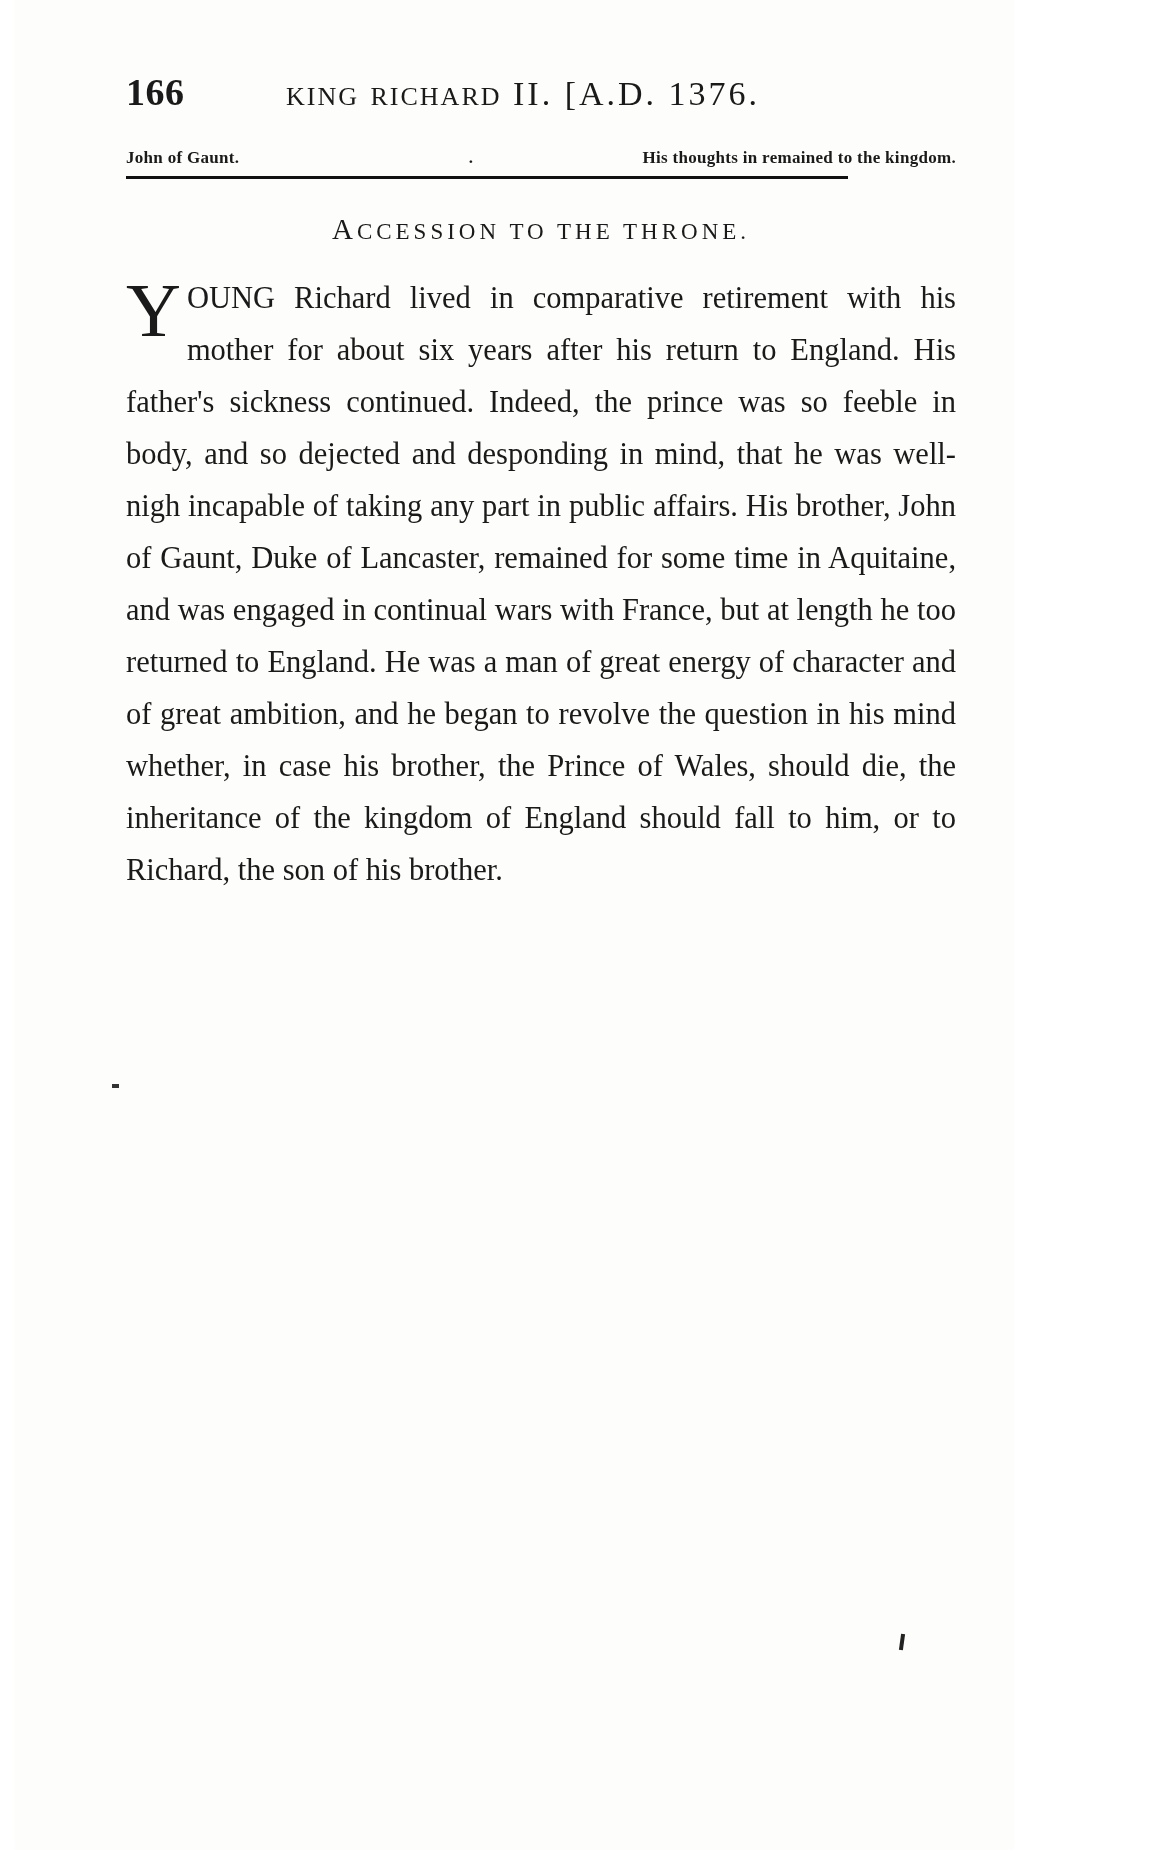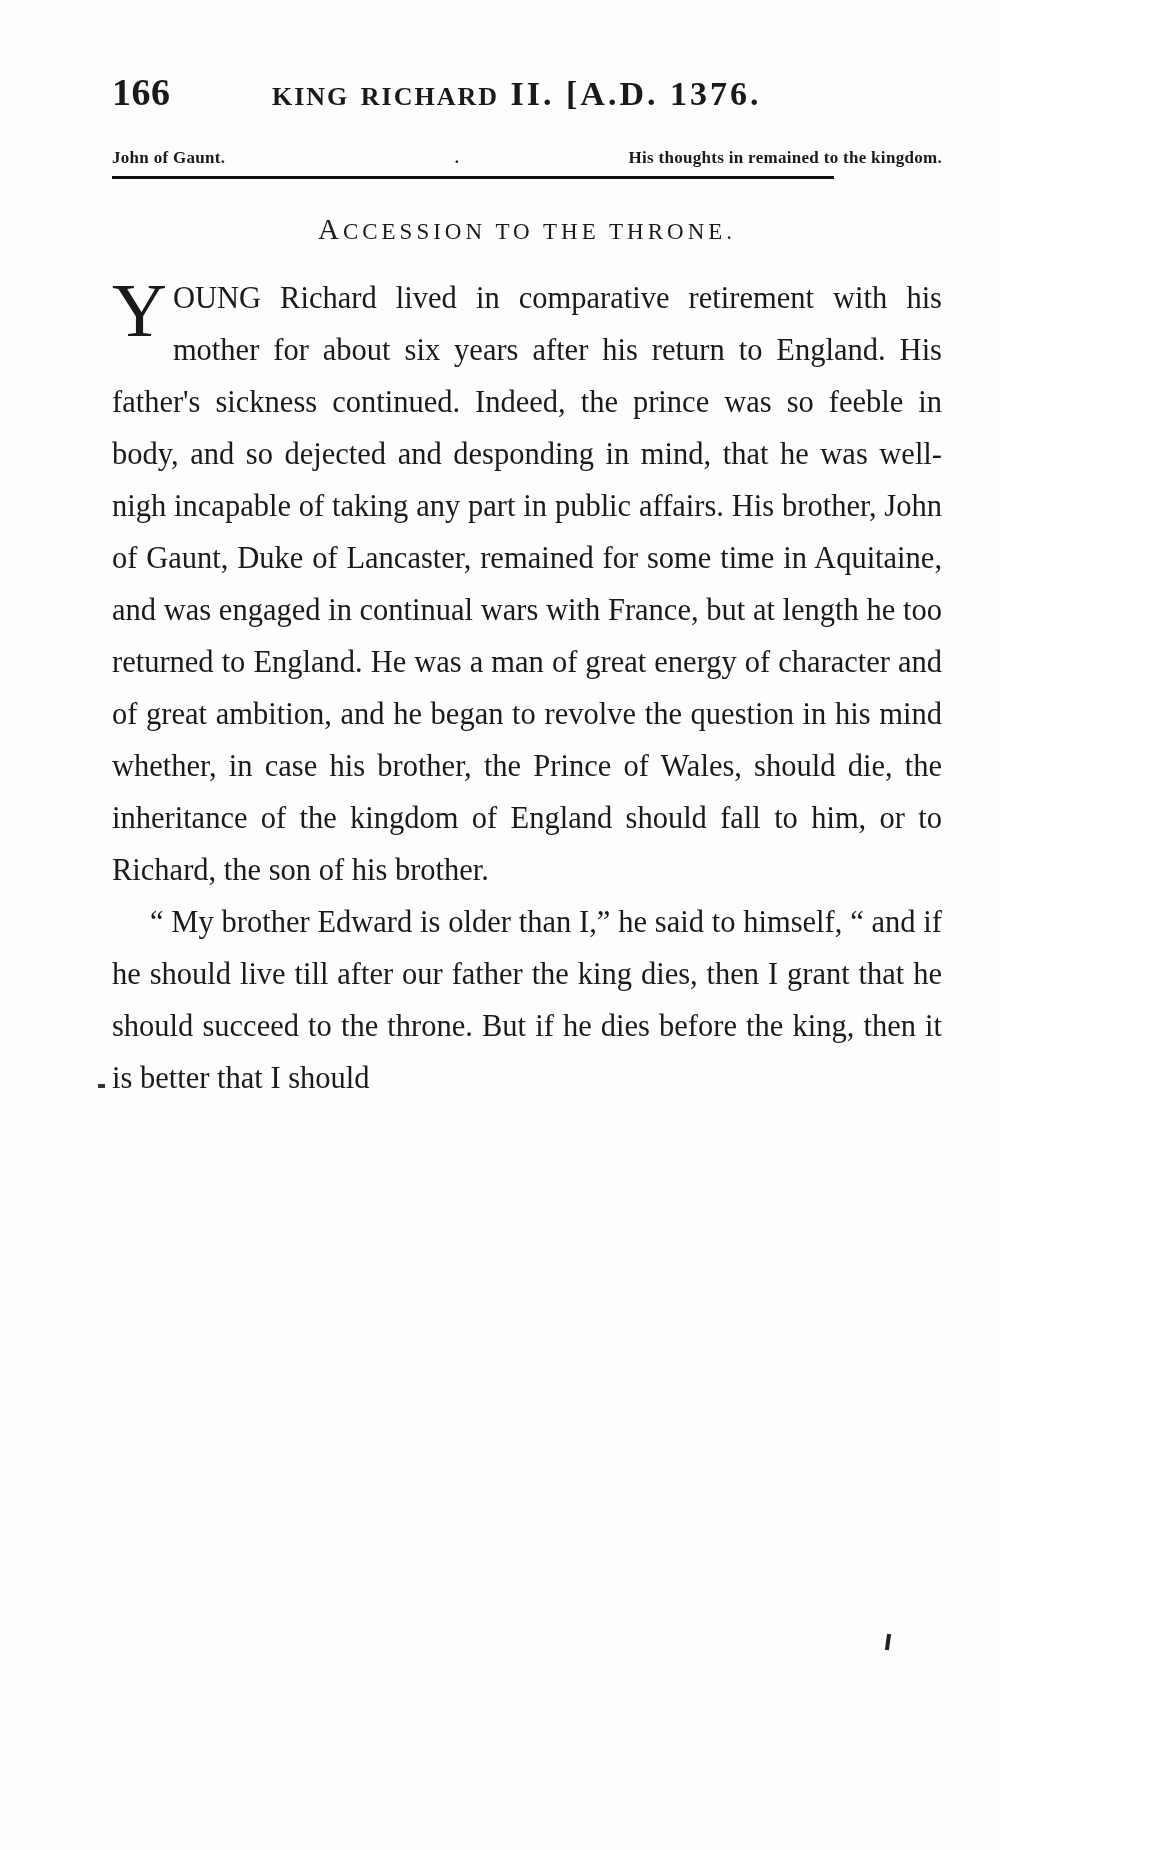--- a/index.html
+++ b/index.html
@@ -10,21 +10,21 @@
   body {
     width: 1156px;
     height: 1850px;
     position: relative;
     font-family: "Liberation Serif", serif;
     color: #1a1a1a;
     overflow: hidden;
   }
   .page {
     position: absolute;
-    left: 0; top: 0;
+    left: 14px; top: 0;
     width: 1000px;
     height: 1850px;
     background: #fdfdfb;
   }
   .content {
     position: absolute;
     left: 112px;
     top: 70px;
     width: 830px;
   }
@@ -41,21 +41,20 @@
     font-weight: 700;
     letter-spacing: 0.5px;
     width: 160px;
     flex: 0 0 160px;
   }
   .head-title {
     font-size: 34px;
     letter-spacing: 3px;
     font-variant: small-caps;
     text-transform: uppercase;
-    font-weight: bold;
   }
   .head-title .small {
     font-size: 26px;
     letter-spacing: 2px;
   }
   .head-title .big {
     font-size: 34px;
   }
 
   .subhead {
@@ -169,20 +168,19 @@
 
 
     <div class="chapter-sub">
       <span>A</span><span class="sm">ccession to the Throne.</span>
     </div>
 
     <div class="body-block">
       <p class="para dropcap-para">
         <span class="dropcap">Y</span><span>OUNG Richard lived in comparative retirement with his mother for about six years after his return to England. His father's sickness continued. Indeed, the prince was so feeble in body, and so dejected and desponding in mind, that he was well-nigh incapable of taking any part in public affairs. His brother, John of Gaunt, Duke of Lancaster, remained for some time in Aquitaine, and was engaged in continual wars with France, but at length he too returned to England. He was a man of great energy of character and of great ambition, and he began to revolve the question in his mind whether, in case his brother, the Prince of Wales, should die, the inheritance of the kingdom of England should fall to him, or to Richard, the son of his brother.</span>
       </p>
-      <p class="para">“ My brother Edward is older than I,” he said to himself, “ and if he should live till after our father the king dies, then I grant that he should succeed to the throne. But if he dies before the king, then it is better that I should</p>
     </div>
 
   </div>
 
   <div class="leftmark"></div>
   <div class="tick"></div>
 </div>
 
 </body></html>

